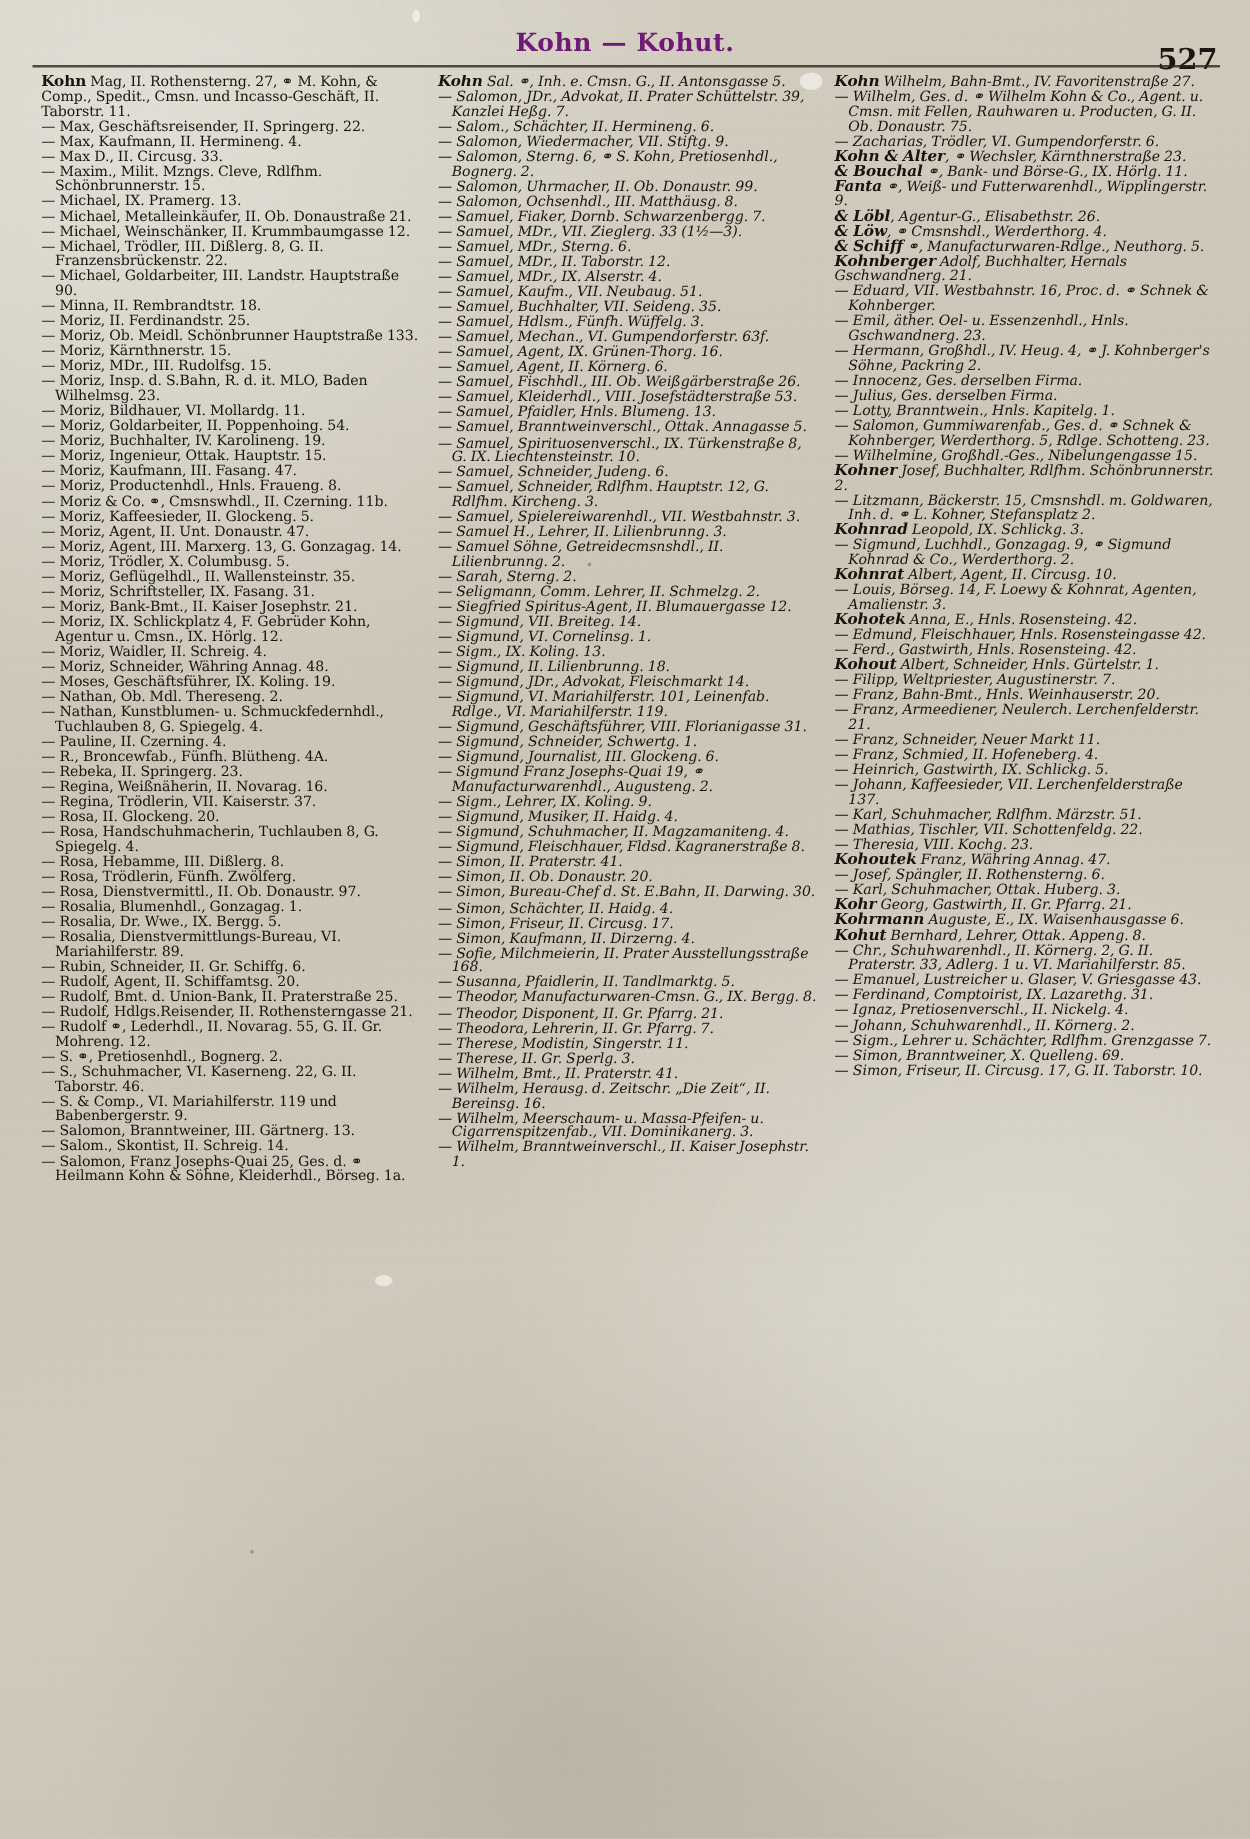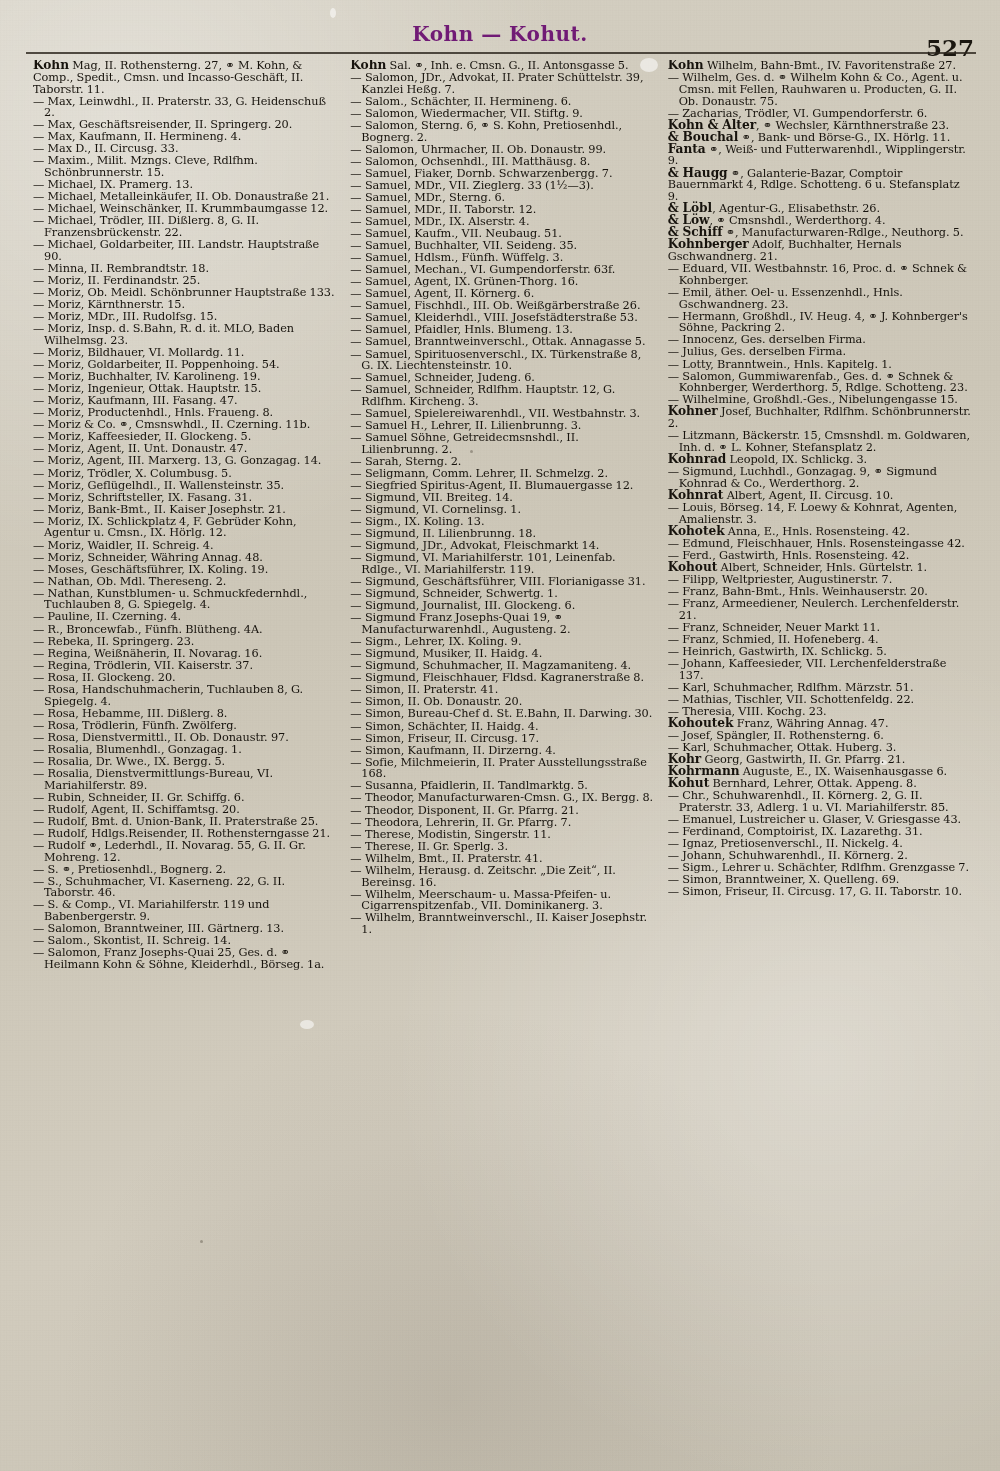--- a/index.html
+++ b/index.html
@@ -57,21 +57,21 @@
     left:26px;right:22px;top:60px;bottom:16px;
     display:flex;
     gap:0px;
   }
   .col{
     flex:1 1 0;
     padding:0 7px;
     position:relative;
     overflow:hidden;
   }
-  .col + .col{border-left:0px;}
+  .col + .col{border-left:0px;font-style:italic;}
 
   .entry{
     font-size:11.3px;
     line-height:11.75px;
     color:#17130d;
     margin:0 0 0.3px 0;
     text-indent:-11px;
     padding-left:11px;
     word-spacing:-0.3px;
     letter-spacing:-0.05px;
@@ -104,22 +104,21 @@
 
   <header class="pagehead">
     <div class="running-title">Kohn — Kohut.</div>
     <div class="folio">527</div>
     <div class="rule"></div>
   </header>
 
   <div class="columns">
     <div class="col" id="col-1">
         <p class="entry head"><span class="hw">Kohn</span><span> Mag, II. Rothensterng. 27, ⚭ M. Kohn, &amp; Comp., Spedit., Cmsn. und Incasso-Geschäft, II. Taborstr. 11.</span></p>
-        <p class="entry"><span class="dash">— </span><span>Max, Leinwdhl., II. Praterstr. 33, G. Heidenschuß 2.</span></p>
-        <p class="entry"><span class="dash">— </span><span>Max, Geschäftsreisender, II. Springerg. 20.</span></p>
+        <p class="entry"><span class="dash">— </span><span>Max, Geschäftsreisender, II. Springerg. 22.</span></p>
         <p class="entry"><span class="dash">— </span><span>Max, Kaufmann, II. Hermineng. 4.</span></p>
         <p class="entry"><span class="dash">— </span><span>Max D., II. Circusg. 33.</span></p>
         <p class="entry"><span class="dash">— </span><span>Maxim., Milit. Mzngs. Cleve, Rdlfhm. Schönbrunnerstr. 15.</span></p>
         <p class="entry"><span class="dash">— </span><span>Michael, IX. Pramerg. 13.</span></p>
         <p class="entry"><span class="dash">— </span><span>Michael, Metalleinkäufer, II. Ob. Donaustraße 21.</span></p>
         <p class="entry"><span class="dash">— </span><span>Michael, Weinschänker, II. Krummbaumgasse 12.</span></p>
         <p class="entry"><span class="dash">— </span><span>Michael, Trödler, III. Dißlerg. 8, G. II. Franzensbrückenstr. 22.</span></p>
         <p class="entry"><span class="dash">— </span><span>Michael, Goldarbeiter, III. Landstr. Hauptstraße 90.</span></p>
         <p class="entry"><span class="dash">— </span><span>Minna, II. Rembrandtstr. 18.</span></p>
         <p class="entry"><span class="dash">— </span><span>Moriz, II. Ferdinandstr. 25.</span></p>
@@ -236,21 +235,20 @@
         <p class="entry"><span class="dash">— </span><span>Wilhelm, Meerschaum- u. Massa-Pfeifen- u. Cigarrenspitzenfab., VII. Dominikanerg. 3.</span></p>
         <p class="entry"><span class="dash">— </span><span>Wilhelm, Branntweinverschl., II. Kaiser Josephstr. 1.</span></p>
       </div>
     <div class="col" id="col-3">
         <p class="entry head"><span class="hw">Kohn</span><span> Wilhelm, Bahn-Bmt., IV. Favoritenstraße 27.</span></p>
         <p class="entry"><span class="dash">— </span><span>Wilhelm, Ges. d. ⚭ Wilhelm Kohn &amp; Co., Agent. u. Cmsn. mit Fellen, Rauhwaren u. Producten, G. II. Ob. Donaustr. 75.</span></p>
         <p class="entry"><span class="dash">— </span><span>Zacharias, Trödler, VI. Gumpendorferstr. 6.</span></p>
         <p class="entry head"><span class="hw">Kohn &amp; Alter</span><span>, ⚭ Wechsler, Kärnthnerstraße 23.</span></p>
         <p class="entry head"><span class="hw">&amp; Bouchal</span><span> ⚭, Bank- und Börse-G., IX. Hörlg. 11.</span></p>
         <p class="entry head"><span class="hw">Fanta</span><span> ⚭, Weiß- und Futterwarenhdl., Wipplingerstr. 9.</span></p>
-        <p class="entry head"><span class="hw">&amp; Haugg</span><span> ⚭, Galanterie-Bazar, Comptoir Bauernmarkt 4, Rdlge. Schotteng. 6 u. Stefansplatz 9.</span></p>
         <p class="entry head"><span class="hw">&amp; Löbl</span><span>, Agentur-G., Elisabethstr. 26.</span></p>
         <p class="entry head"><span class="hw">&amp; Löw</span><span>, ⚭ Cmsnshdl., Werderthorg. 4.</span></p>
         <p class="entry head"><span class="hw">&amp; Schiff</span><span> ⚭, Manufacturwaren-Rdlge., Neuthorg. 5.</span></p>
         <p class="entry head"><span class="hw">Kohnberger</span><span> Adolf, Buchhalter, Hernals Gschwandnerg. 21.</span></p>
         <p class="entry"><span class="dash">— </span><span>Eduard, VII. Westbahnstr. 16, Proc. d. ⚭ Schnek &amp; Kohnberger.</span></p>
         <p class="entry"><span class="dash">— </span><span>Emil, äther. Oel- u. Essenzenhdl., Hnls. Gschwandnerg. 23.</span></p>
         <p class="entry"><span class="dash">— </span><span>Hermann, Großhdl., IV. Heug. 4, ⚭ J. Kohnberger's Söhne, Packring 2.</span></p>
         <p class="entry"><span class="dash">— </span><span>Innocenz, Ges. derselben Firma.</span></p>
         <p class="entry"><span class="dash">— </span><span>Julius, Ges. derselben Firma.</span></p>
         <p class="entry"><span class="dash">— </span><span>Lotty, Branntwein., Hnls. Kapitelg. 1.</span></p>

